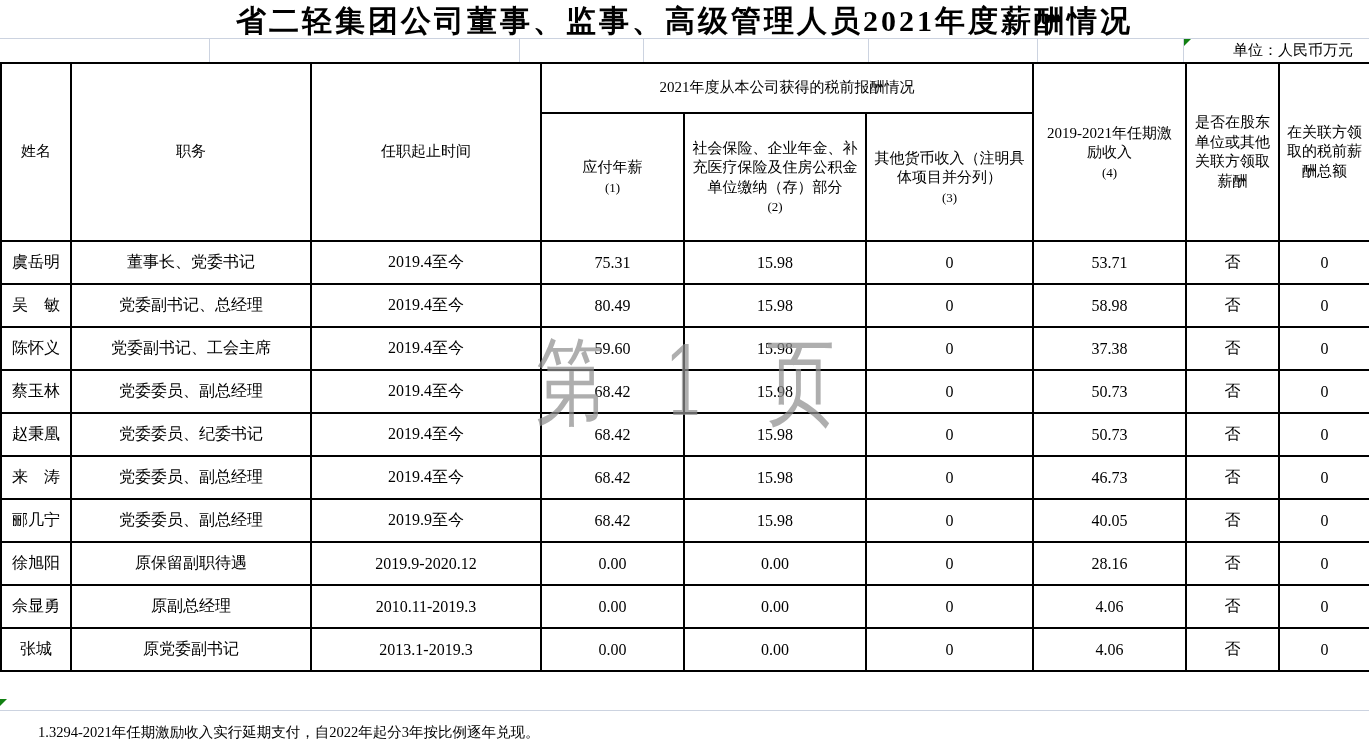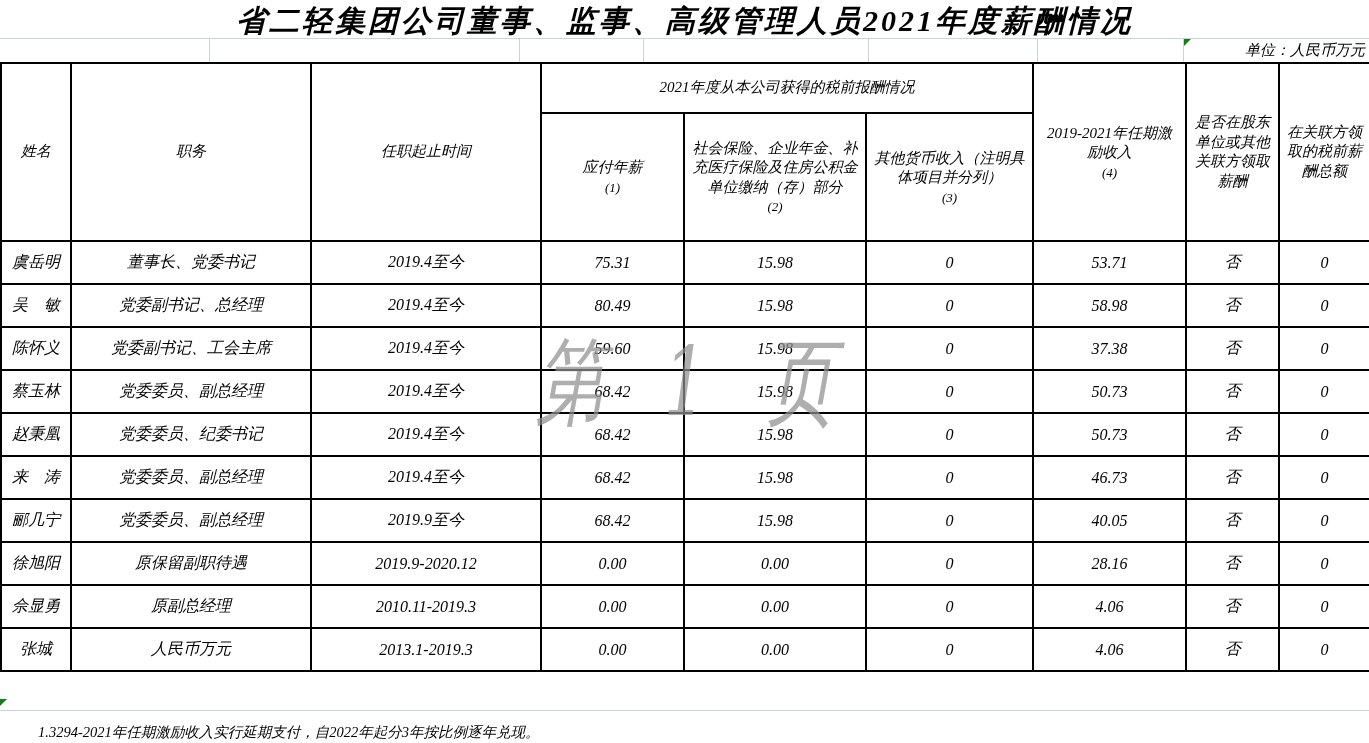--- a/index.html
+++ b/index.html
@@ -1,34 +1,34 @@
 <!DOCTYPE html>
 <html><head>
 <meta charset="utf-8">
 <style>
   * { margin:0; padding:0; box-sizing:border-box; }
   body { background:#fff; }
   .page {
     position:relative; width:1369px; height:743px; background:#fff;
-    overflow:hidden; font-family:"Liberation Serif","DejaVu Serif",serif; color:#000;font-style:italic;
+    overflow:hidden; font-family:"Liberation Serif","DejaVu Serif",serif; color:#000;
   }
   .title {
     position:absolute; top:1px; left:0; width:100%; text-align:center;
     font-size:30px; font-weight:bold; letter-spacing:3px; white-space:nowrap;
   }
   .gridline-h { position:absolute; height:1px; background:#ccd3e0; }
   .gl-top { top:38px; left:0; width:1369px; }
   .gl-notes { top:710px; left:0; width:1369px; }
   .gridline-v { position:absolute; top:38px; height:24px; width:1px; background:#ccd3e0; }
   .green-tri { position:absolute; width:0; height:0;
     border-top:7px solid #128012; border-right:7px solid transparent; }
   .tri-unit { top:39px; left:1184px; }
   .tri-note { top:699px; left:0; }
   .unit {
-    position:absolute; top:41px; right:4px; font-size:15px; white-space:nowrap;
+    position:absolute; top:41px; right:16px; font-size:15px; white-space:nowrap;
   }
   table.salary {
     position:absolute; top:62px; left:0; width:1369px;
     border-collapse:collapse; table-layout:fixed;
   }
   table.salary th, table.salary td {
     border:2px solid #000; text-align:center; vertical-align:middle;
     font-weight:normal; overflow:hidden;
   }
   table.salary th { font-size:15px; line-height:1.3; padding:12px 6px; }
@@ -203,21 +203,21 @@
           <td>2010.11-2019.3</td>
           <td>0.00</td>
           <td>0.00</td>
           <td>0</td>
           <td>4.06</td>
           <td>否</td>
           <td>0</td>
         </tr>
         <tr>
           <td>张城</td>
-          <td>人民币万元</td>
+          <td>原党委副书记</td>
           <td>2013.1-2019.3</td>
           <td>0.00</td>
           <td>0.00</td>
           <td>0</td>
           <td>4.06</td>
           <td>否</td>
           <td>0</td>
         </tr>
       </tbody>
   </table>

